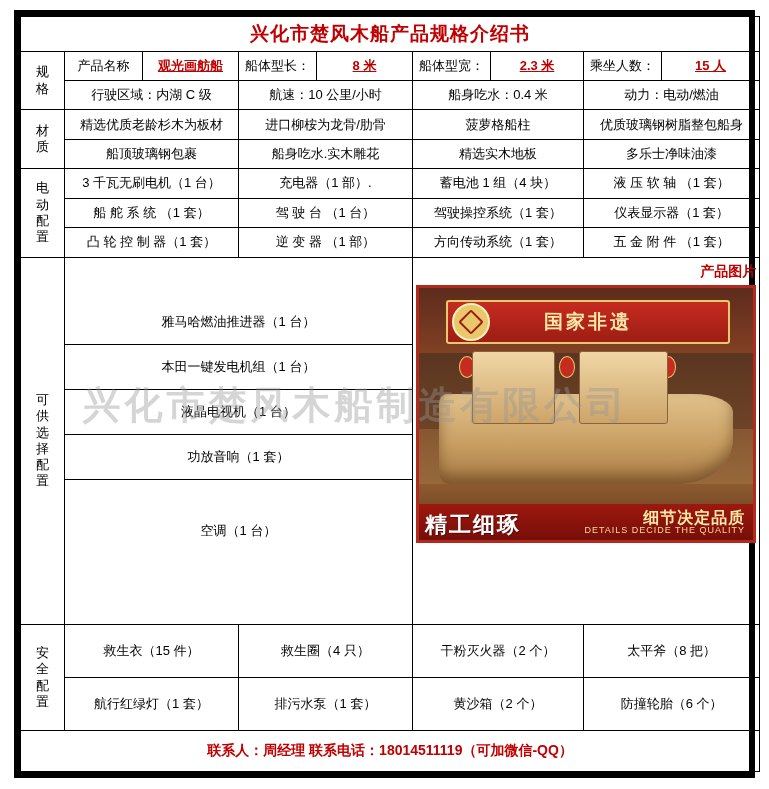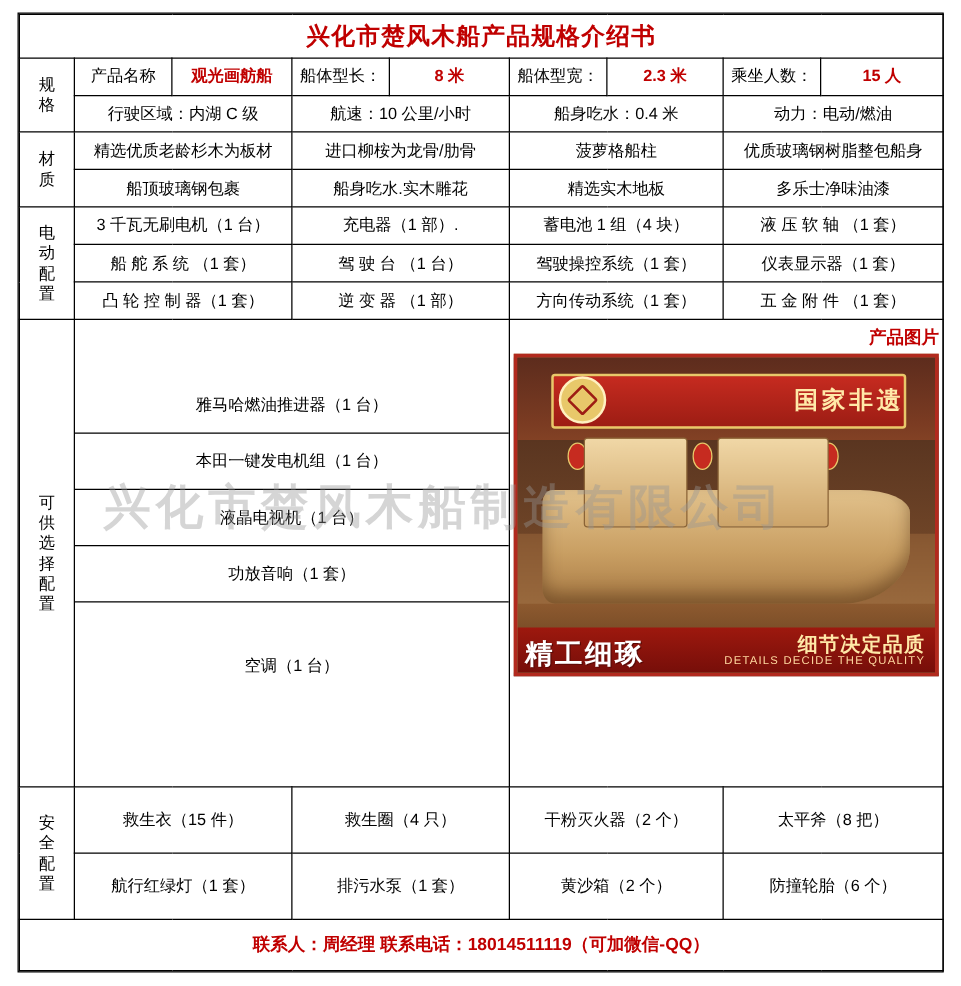--- a/index.html
+++ b/index.html
@@ -14,21 +14,21 @@
     color: #000;
     position: relative;
     overflow: hidden;
   }
   .sheet {
     position: absolute;
     left: 14px;
     top: 10px;
     width: 741px;
     height: 768px;
-    border: 1px solid #000000;
+    border: 6px solid #000000;
     box-sizing: border-box;
     background: #fff;
   }
   table.main {
     width: 100%;
     height: 100%;
     border-collapse: collapse;
     table-layout: fixed;
   }
   table.main > tbody > tr > td {
@@ -58,20 +58,21 @@
     letter-spacing: 0px;
     line-height: 1.25;
     font-weight: normal;
   }
   .rowlabel span {
     display: block;
   }
   .red {
     color: #c00000;
     font-weight: bold;
+    text-decoration: underline;
   }
   .sub {
     font-size: 12.5px;
   }
   .inner {
     width: 100%;
     border-collapse: collapse;
     table-layout: fixed;
   }
   .inner td {
@@ -118,21 +119,21 @@
     top: 5%;
     width: 84%;
     height: 40px;
     background: linear-gradient(#c62b20, #9d1d14);
     border: 2px solid #e8c86a;
     border-radius: 3px;
     color: #ffe9a8;
     font-size: 19px;
     font-weight: bold;
     line-height: 38px;
-    text-align: right;
+    text-align: center;
     letter-spacing: 3px;
     font-family: "DejaVu Sans", "Liberation Sans", sans-serif;
   }
   .photo .medal {
     position: absolute;
     left: 10%;
     top: 6%;
     width: 34px;
     height: 34px;
     border-radius: 50%;

